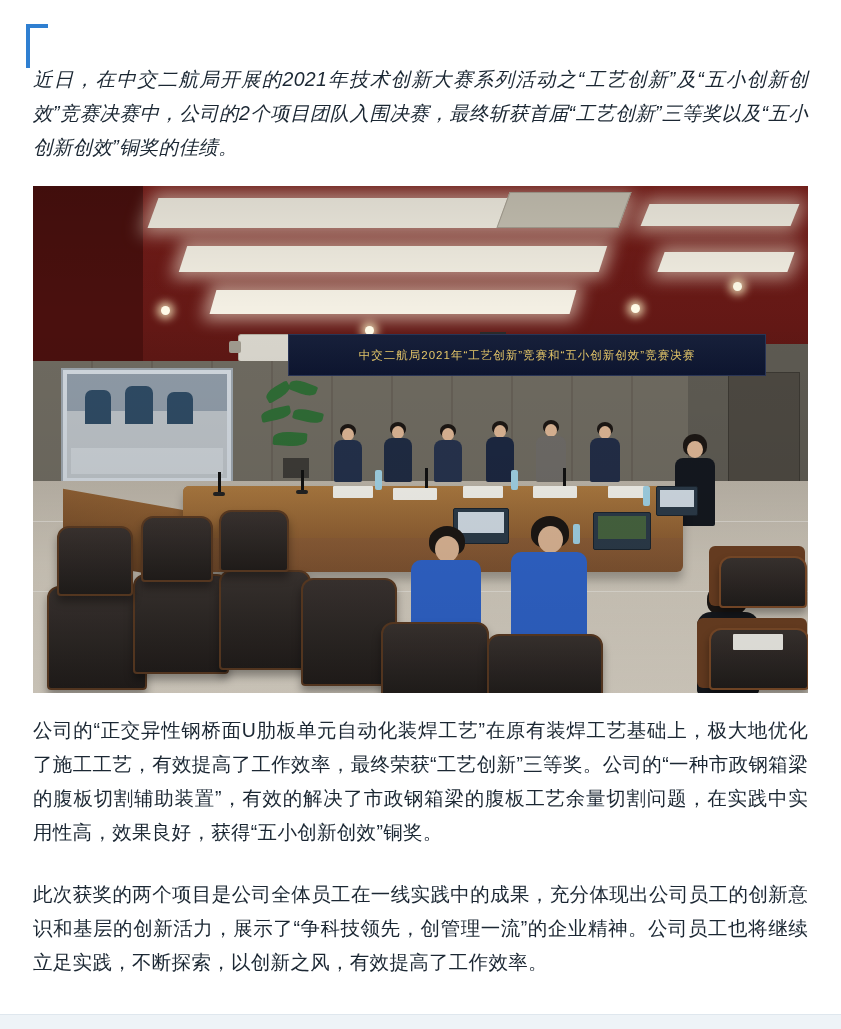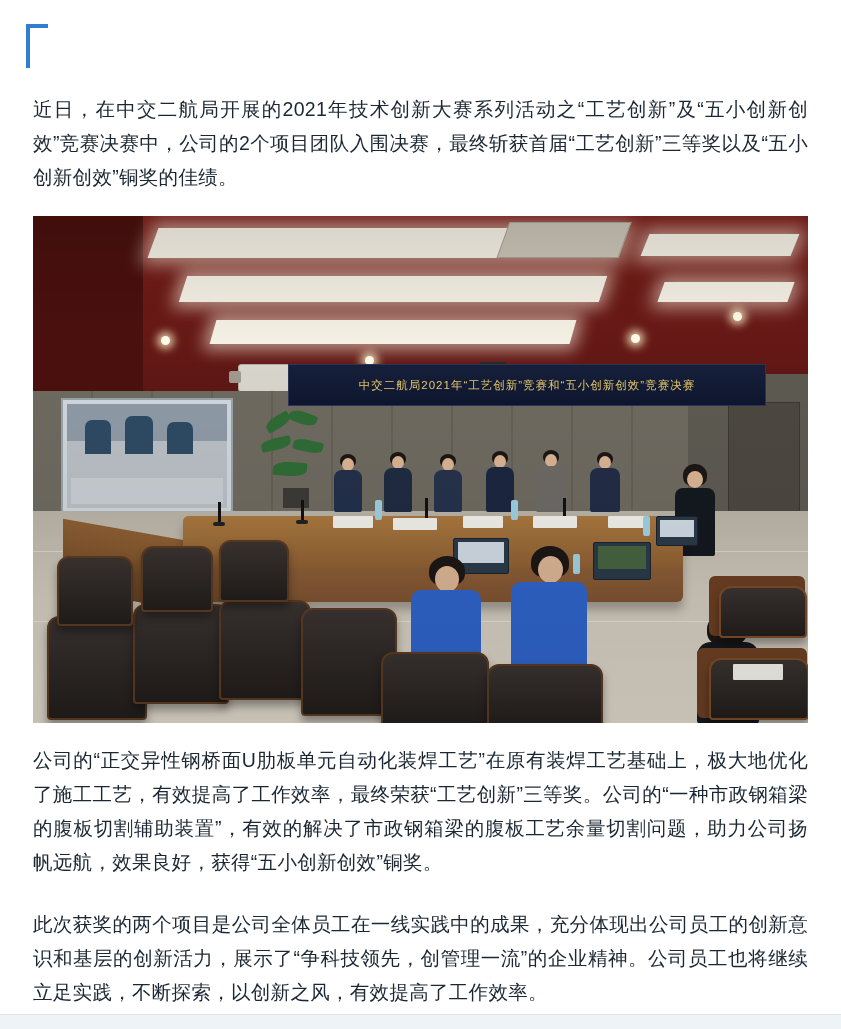--- a/index.html
+++ b/index.html
@@ -37,21 +37,22 @@
   }
   .para {
     font-size: 19.5px;
     line-height: 34px;
     color: #1b2733;
     letter-spacing: 0.3px;
     text-align: justify;
     margin: 0;
   }
   .para-intro {
-    padding-top: 92px;
+    padding-top: 62px;
+    font-style: italic;
   }
   .figure {
     margin: 22px 0 0 0;
     width: 775px;
     height: 507px;
     position: relative;
     overflow: hidden;
     background: #0d1117;
   }
   .para-2 {
@@ -390,19 +391,19 @@
         <div class="chair-wood" style="left:676px; top:360px; width:96px; height:60px;"></div>
         <div class="chair" style="left:686px; top:370px; width:84px; height:48px; border-color:#7a4a28;"></div>
         <div class="chair-wood" style="left:664px; top:432px; width:110px; height:70px;"></div>
         <div class="chair" style="left:676px; top:442px; width:96px; height:58px; border-color:#7a4a28;"></div>
         <div class="paper" style="left:700px; top:448px; width:50px; height:16px;"></div>
 
         <div class="shade-overlay"></div>
       </div>
     </div>
 
-    <p class="para para-2">公司的“正交异性钢桥面U肋板单元自动化装焊工艺”在原有装焊工艺基础上，极大地优化了施工工艺，有效提高了工作效率，最终荣获“工艺创新”三等奖。公司的“一种市政钢箱梁的腹板切割辅助装置”，有效的解决了市政钢箱梁的腹板工艺余量切割问题，助力公司扬帆远航，效果良好，获得“五小创新创效”铜奖。</p>
+    <p class="para para-2">公司的“正交异性钢桥面U肋板单元自动化装焊工艺”在原有装焊工艺基础上，极大地优化了施工工艺，有效提高了工作效率，最终荣获“工艺创新”三等奖。公司的“一种市政钢箱梁的腹板切割辅助装置”，有效的解决了市政钢箱梁的腹板工艺余量切割问题，在实践中实用性高，效果良好，获得“五小创新创效”铜奖。</p>
 
     <p class="para para-3">此次获奖的两个项目是公司全体员工在一线实践中的成果，充分体现出公司员工的创新意识和基层的创新活力，展示了“争科技领先，创管理一流”的企业精神。公司员工也将继续立足实践，不断探索，以创新之风，有效提高了工作效率。</p>
   </div>
 
   <div class="bottom-rule"></div>
 </div>
 
 </body></html>

